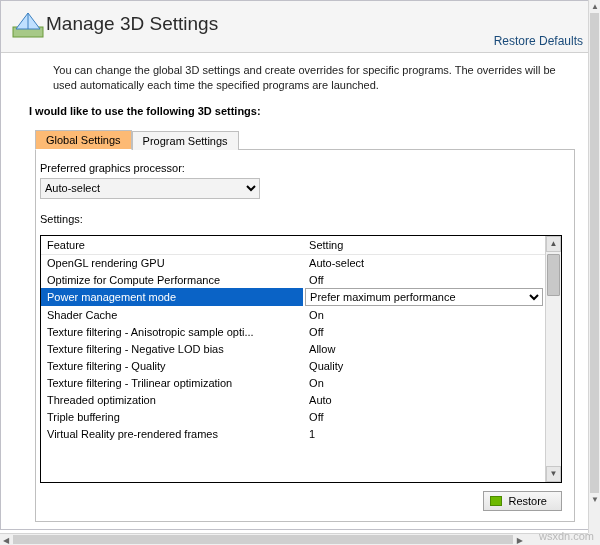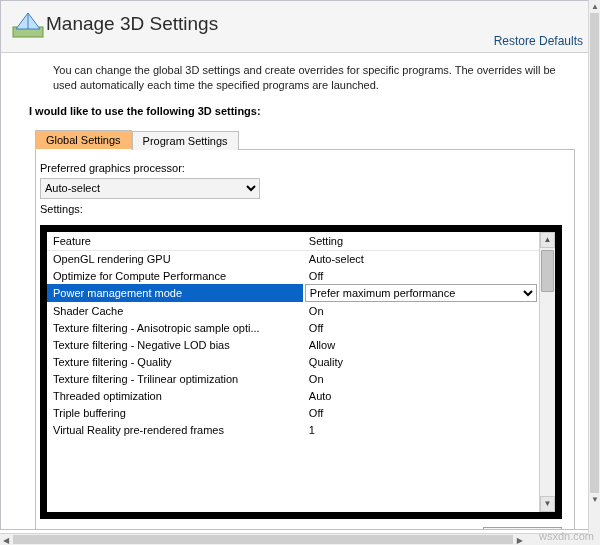--- a/index.html
+++ b/index.html
@@ -97,22 +97,22 @@
   }
   select.combo {
     width: 220px;
     font-size: 11px;
     height: 21px;
     border: 1px solid #bfbfbf;
     background: #f3f3f3;
   }
   .settings-table-wrap {
     margin-top: 10px;
-    border: 7px solid #000000;
-    height: 294px;
+    border: 1px solid #000000;
+    height: 248px;
     position: relative;
     display: flex;
   }
   .settings-scroll {
     flex: 1;
     overflow: hidden;
   }
   table.settings {
     width: 100%;
     border-collapse: collapse;
@@ -262,21 +262,21 @@
       <div class="tab active">Global Settings</div>
       <div class="tab">Program Settings</div>
     </div>
     <div class="tab-body">
 
       <div class="field-label">Preferred graphics processor:</div>
       <select class="combo">
         <option>Auto-select</option>
       </select>
 
-      <div class="field-label" style="margin-top:4px">Settings:</div>
+      <div class="field-label" style="margin-top:14px">Settings:</div>
 
       <div class="settings-table-wrap">
         <div class="settings-scroll">
           <table class="settings">
             <thead>
               <tr>
                 <th style="width:52%">Feature</th>
                 <th>Setting</th>
               </tr>
             </thead>

